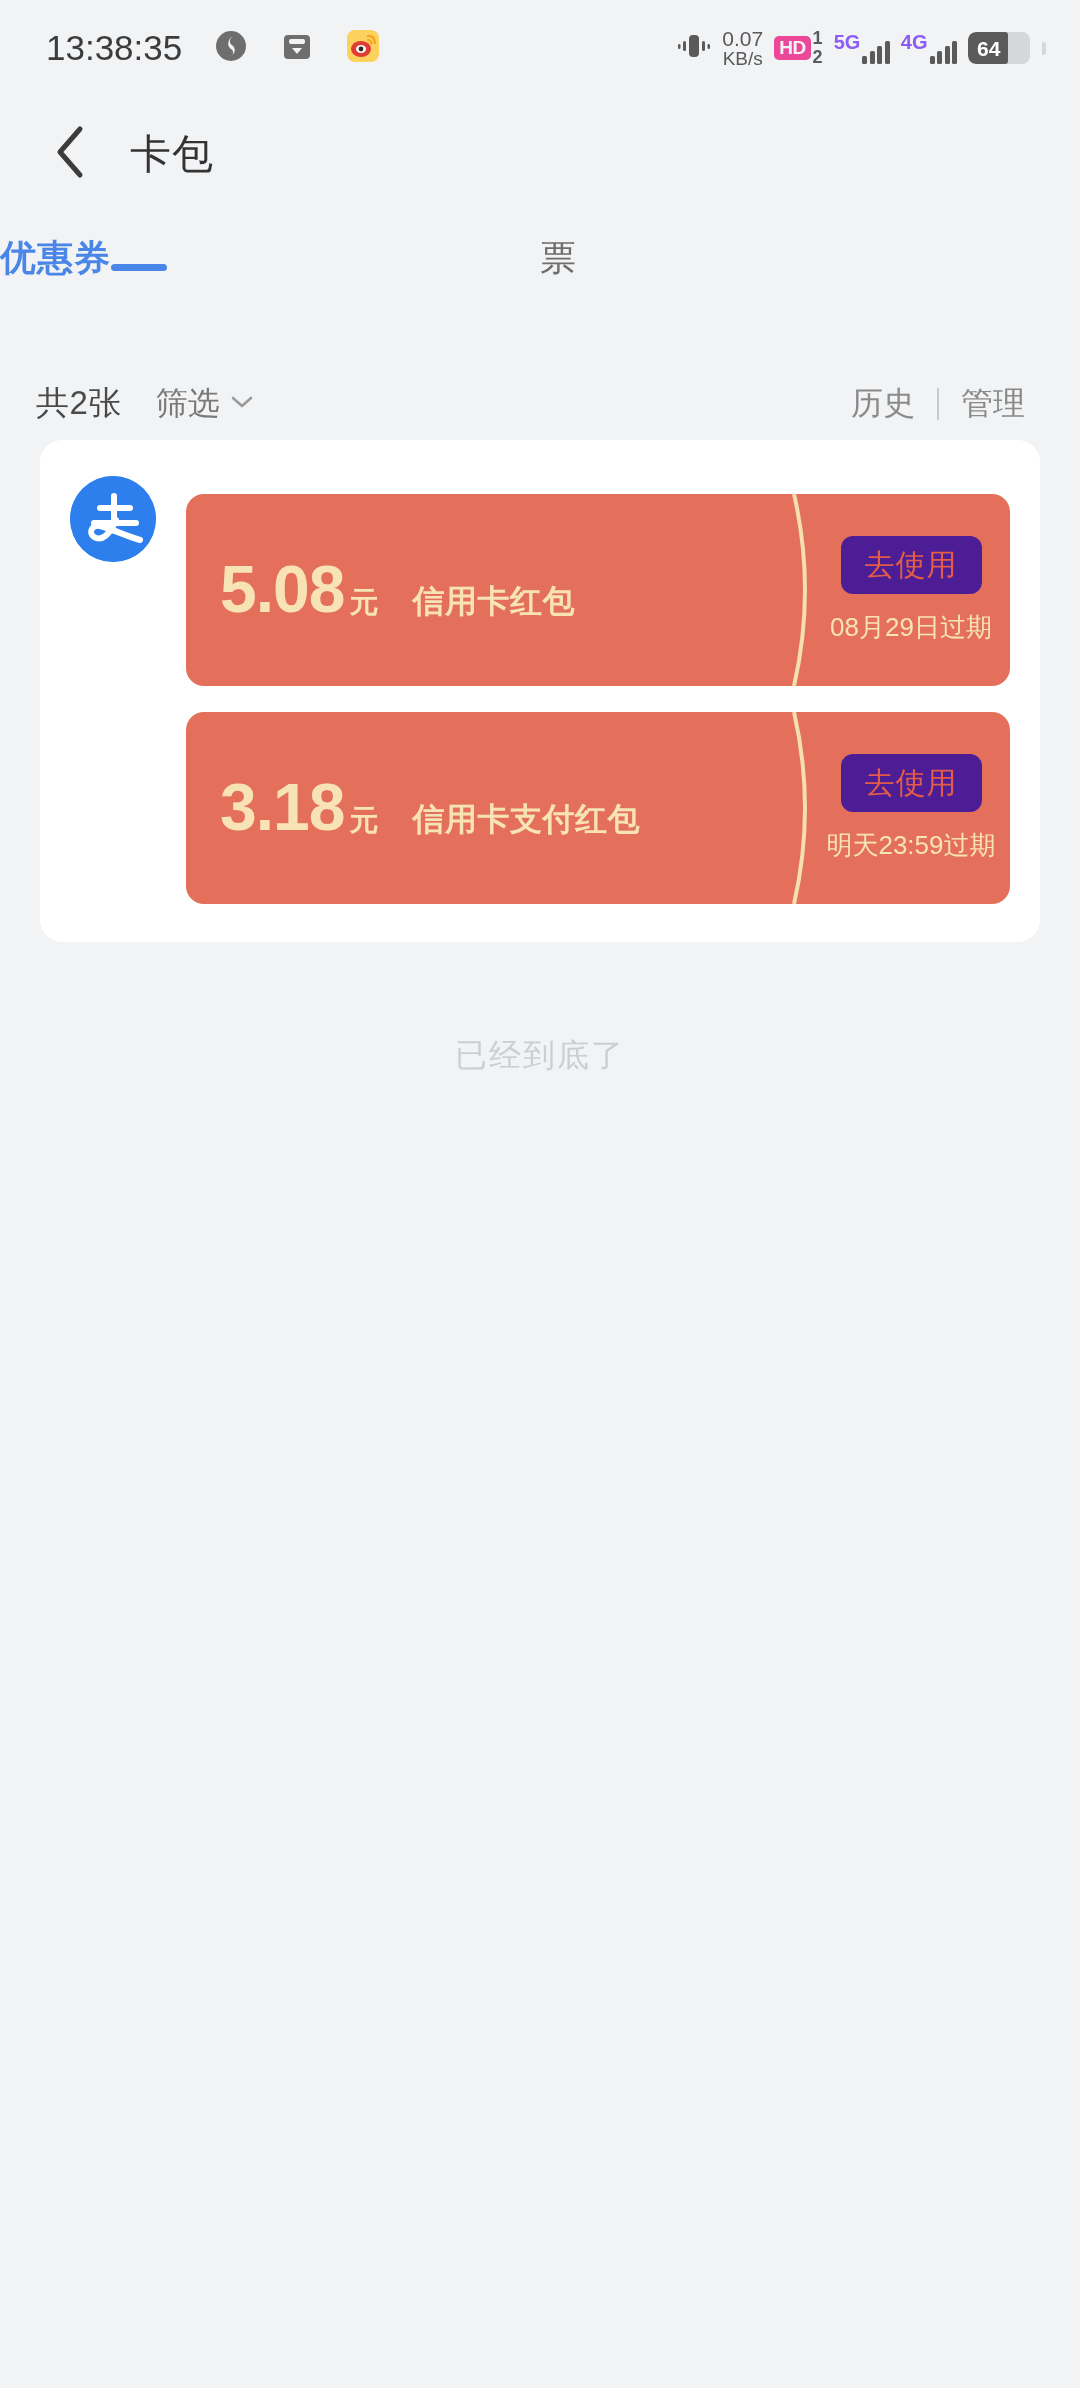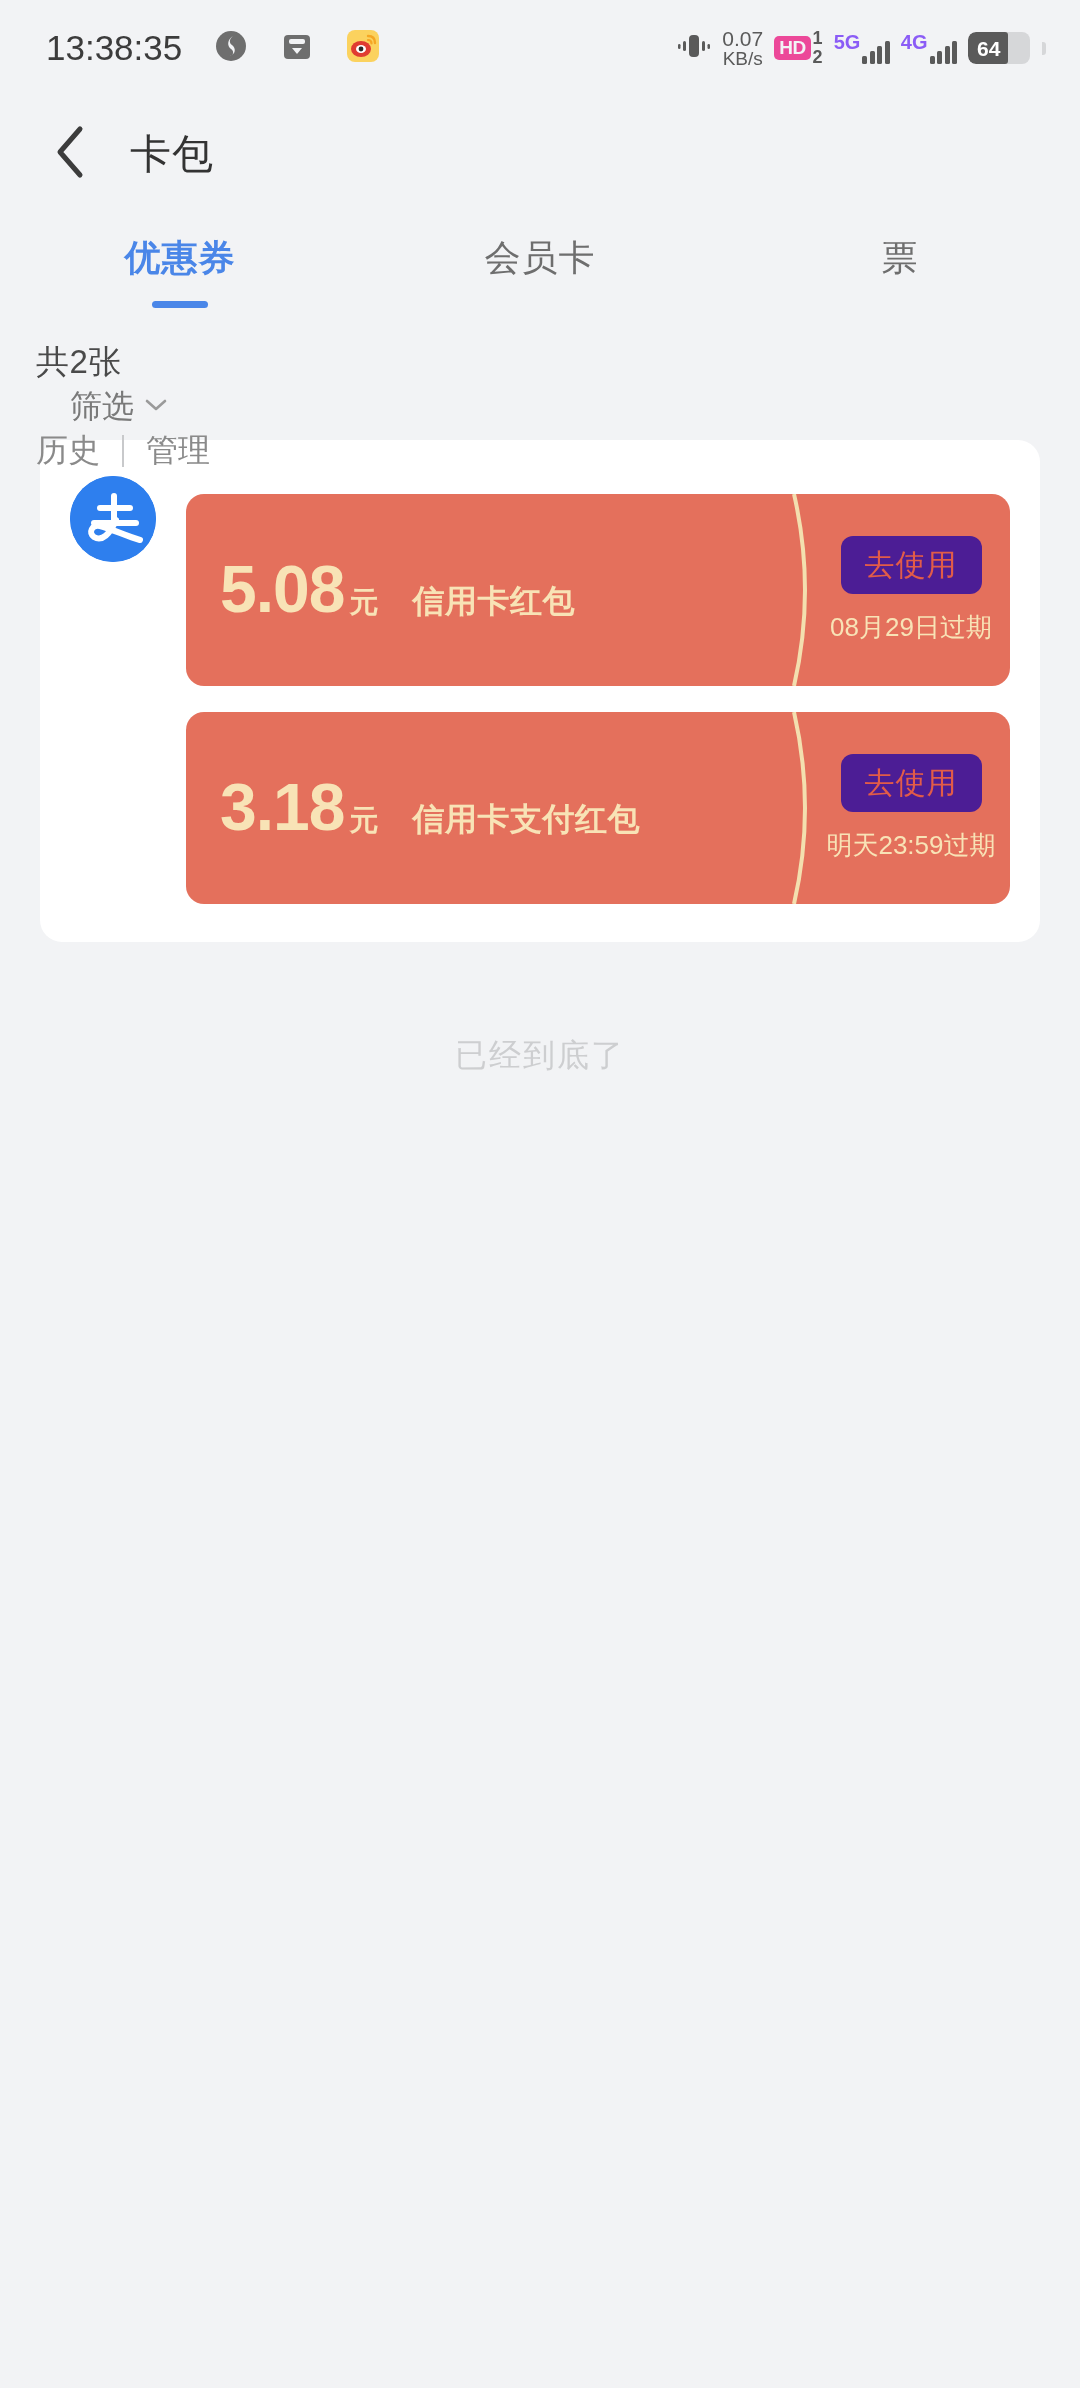--- a/index.html
+++ b/index.html
@@ -166,21 +166,20 @@
     display: flex;
     align-items: flex-start;
     height: 128px;
     background: #F2F3F5;
     padding-top: 22px;
     box-sizing: border-box;
   }
   .tab {
     flex: 1;
     display: flex;
-    flex-direction: column;
     align-items: center;
     cursor: pointer;
     position: relative;
   }
   .tab-label {
     font-size: 36px;
     color: #6E6E6E;
     letter-spacing: 1px;
   }
   .tab.active .tab-label {
@@ -194,26 +193,25 @@
     border-radius: 4px;
     background: transparent;
   }
   .tab.active .tab-underline {
     background: #4A86E8;
   }
 
   
   .filter-row {
     display: flex;
-    align-items: flex-start;
+    align-items: flex-end;
     height: 86px;
-    padding: 0 34px 0 36px;
+    padding: 0 55px 0 36px;
     background: #F2F3F5;
     box-sizing: border-box;
-    flex-direction: column;
   }
   .count-text {
     font-size: 33px;
     color: #4A4A4A;
     letter-spacing: 0.5px;
   }
   .filter-btn {
     display: flex;
     align-items: center;
     margin-left: 34px;
@@ -456,24 +454,20 @@
         <path d="M29 5 L9 28 L29 51" stroke="#3C3C3C" stroke-width="5" fill="none" stroke-linecap="round" stroke-linejoin="round"></path>
       </svg>
     </span>
   </div>
   <div class="nav-title">卡包</div>
 </div>
 
 <div class="tabs">
   <div class="tab active">
     <span class="tab-label">优惠券</span>
-    <span class="tab-underline"></span>
-  </div>
-  <div class="tab">
-    <span class="tab-label">会员卡</span>
     <span class="tab-underline"></span>
   </div>
   <div class="tab">
     <span class="tab-label">票</span>
     <span class="tab-underline"></span>
   </div>
 </div>
 
 <div class="filter-row">
   <span class="count-text">共2张</span>

